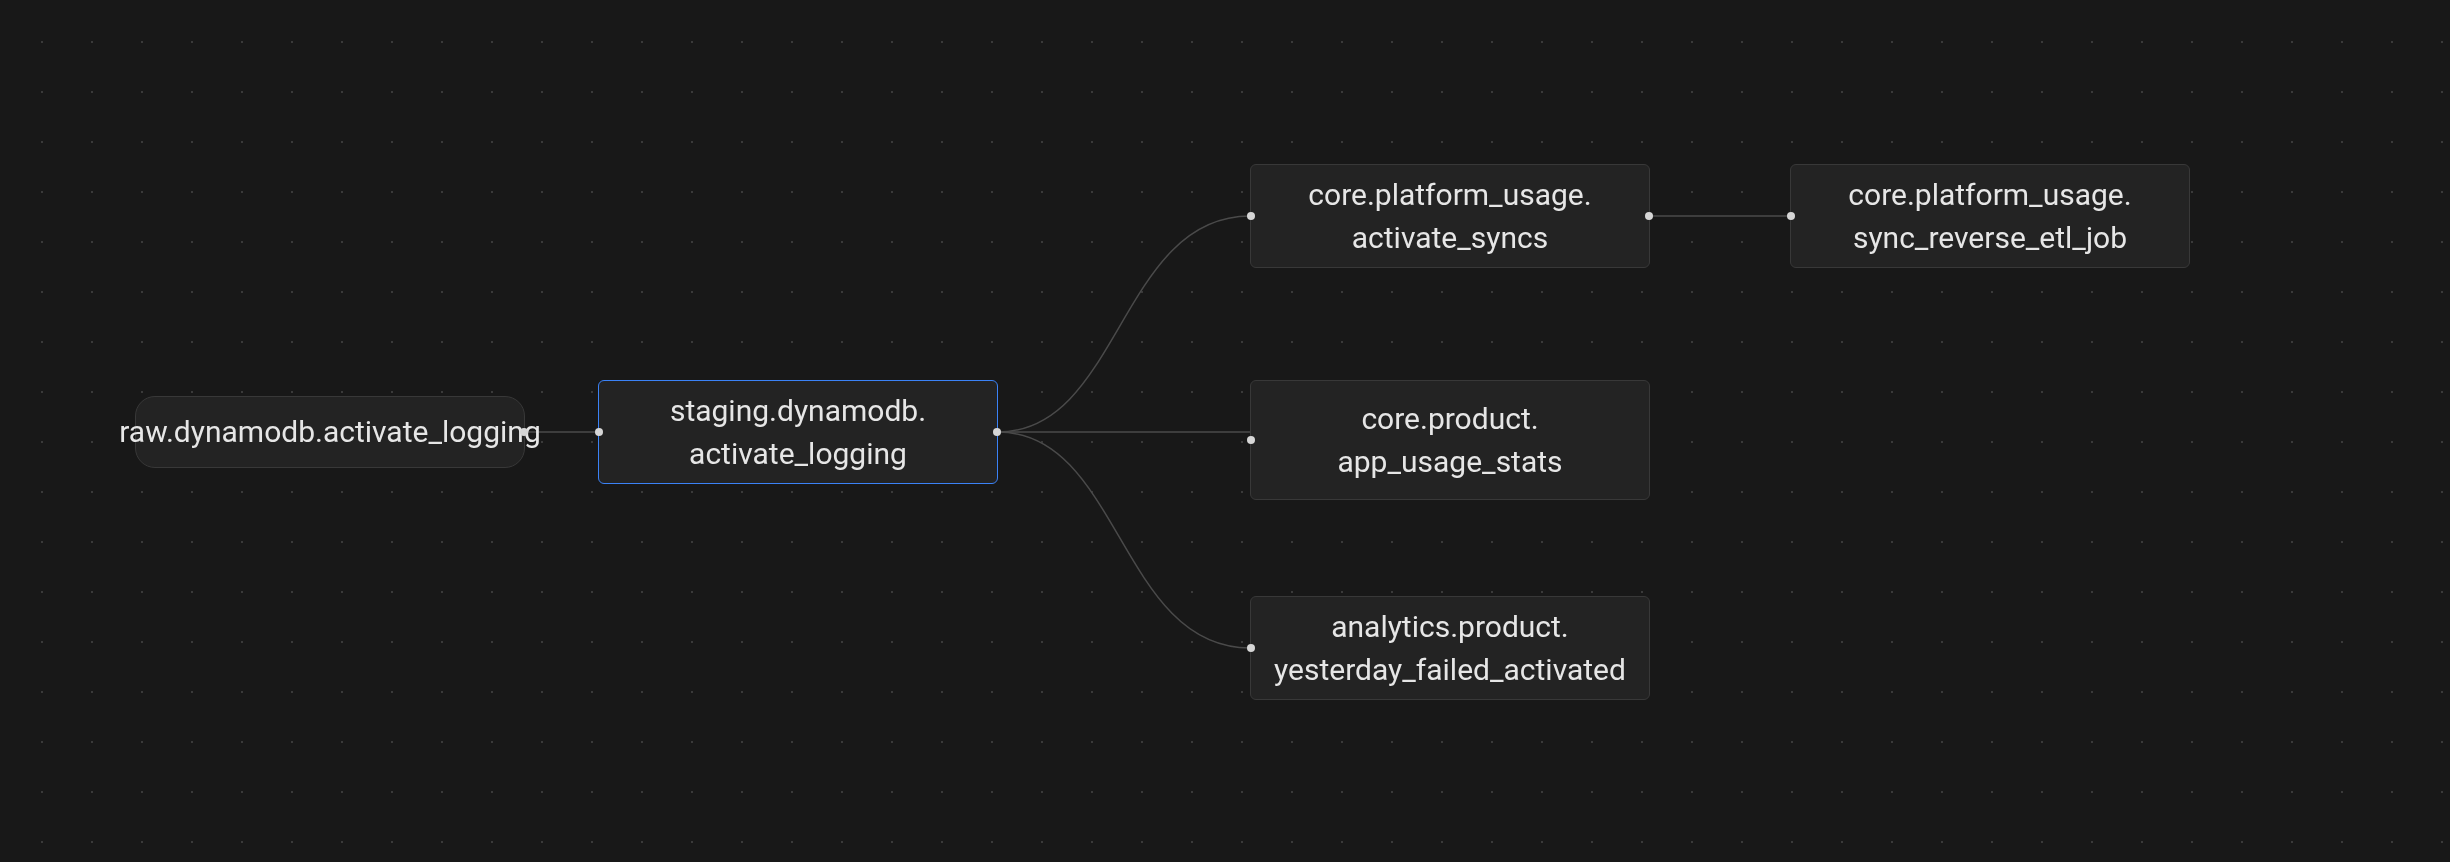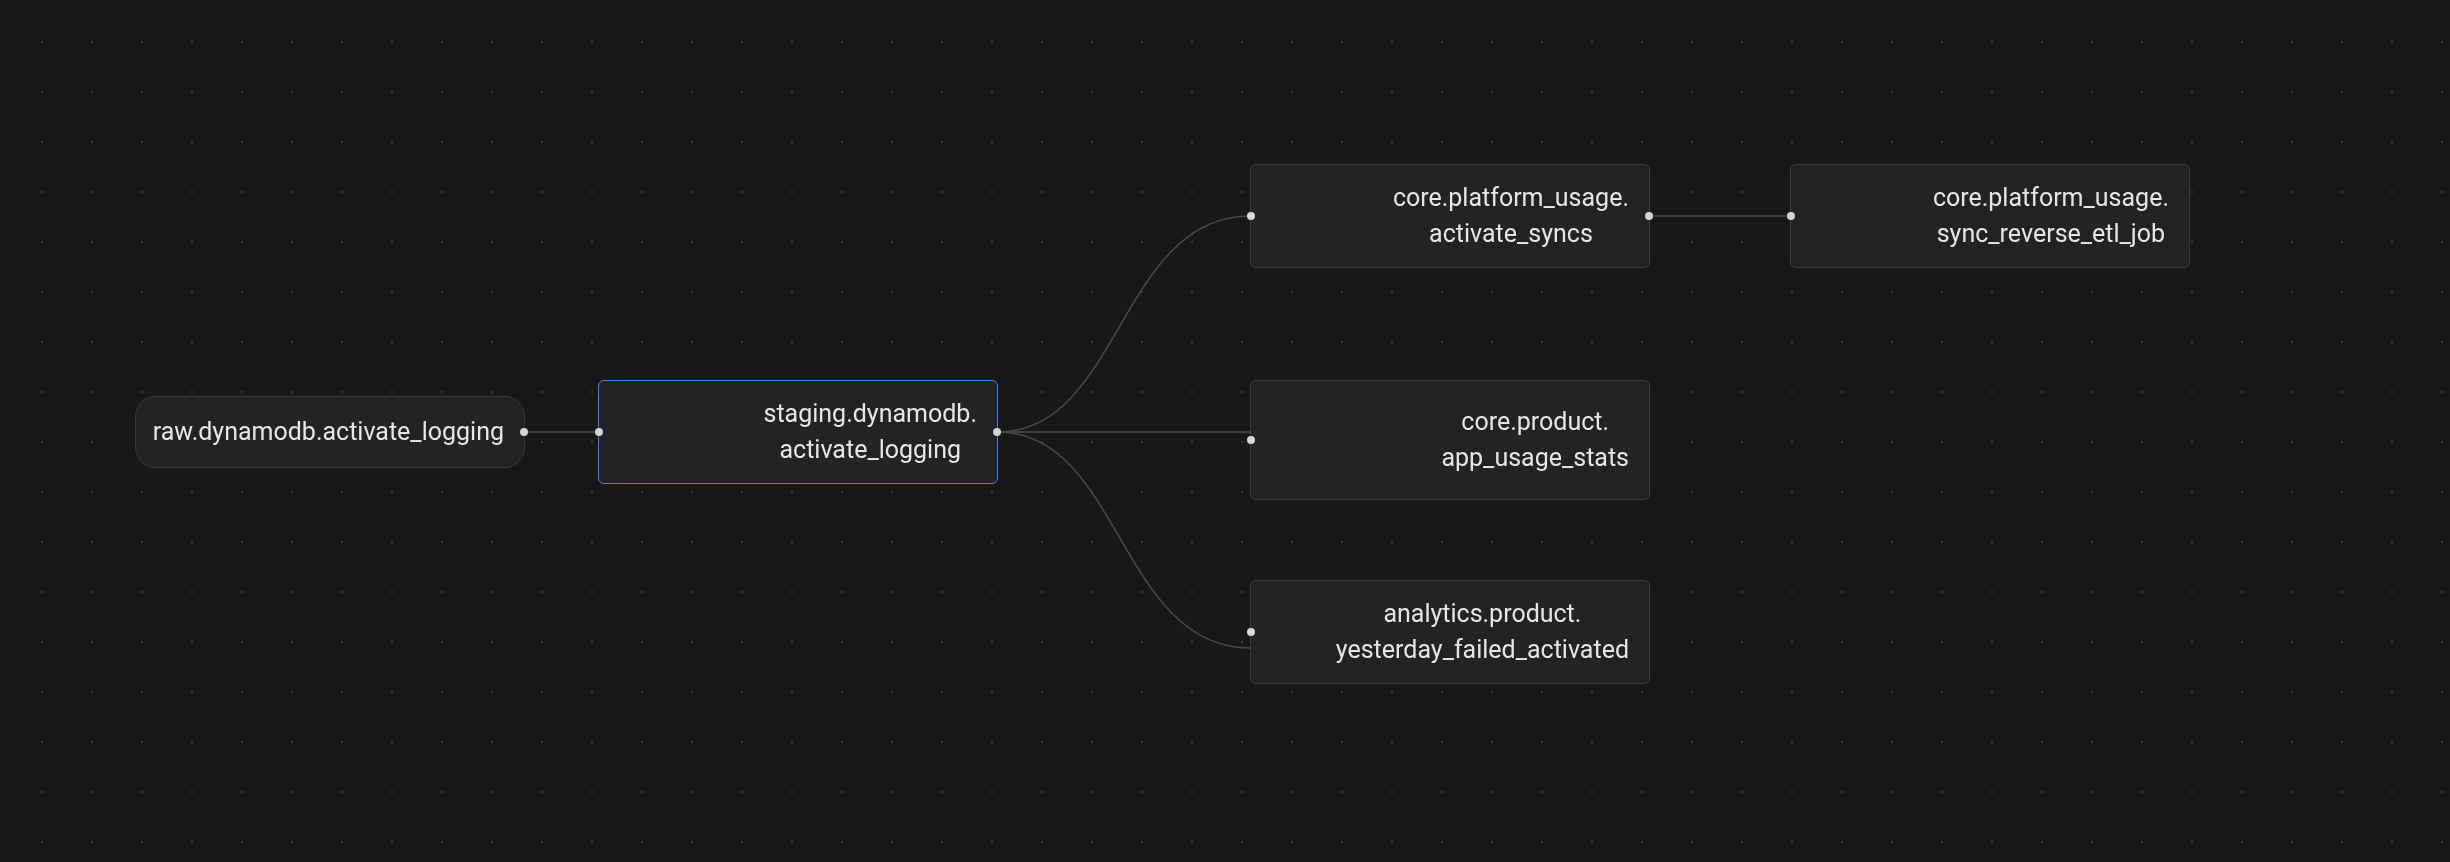--- a/index.html
+++ b/index.html
@@ -25,27 +25,27 @@
   }
   .edge-path {
     fill: none;
     stroke: #4a4a4a;
     stroke-width: 1.5;
   }
   .node {
     position: absolute;
     display: flex;
     align-items: center;
-    justify-content: flex-end;
+    justify-content: center;
     text-align: center;
     background: #232323;
     border: 1px solid #383838;
     border-radius: 6px;
     color: #e6e6e6;
-    font-size: 25px;
+    font-size: 30px;
     line-height: 1.45;
     font-weight: 400;
     padding: 0 20px;
     cursor: pointer;
     user-select: none;
   }
   .node.selected {
     border-color: #3b82f6;
   }
   .node.two-line {
@@ -93,21 +93,21 @@
   <span><span>core.platform_usage.</span><br><span>activate_syncs</span></span>
   <span class="port left"></span>
   <span class="port right"></span>
 </div>
 
 <div class="node two-line" style="left:1250px; top:380px; width:400px; height:120px;">
   <span><span>core.product.</span><br><span>app_usage_stats</span></span>
   <span class="port left"></span>
 </div>
 
-<div class="node two-line" style="left:1250px; top:580px; width:400px; height:104px;">
+<div class="node two-line" style="left:1250px; top:596px; width:400px; height:104px;">
   <span><span>analytics.product.</span><br><span>yesterday_failed_activated</span></span>
   <span class="port left"></span>
 </div>
 
 <div class="node two-line" style="left:1790px; top:164px; width:400px; height:104px;">
   <span><span>core.platform_usage.</span><br><span>sync_reverse_etl_job</span></span>
   <span class="port left"></span>
 </div>
 
 </div>

